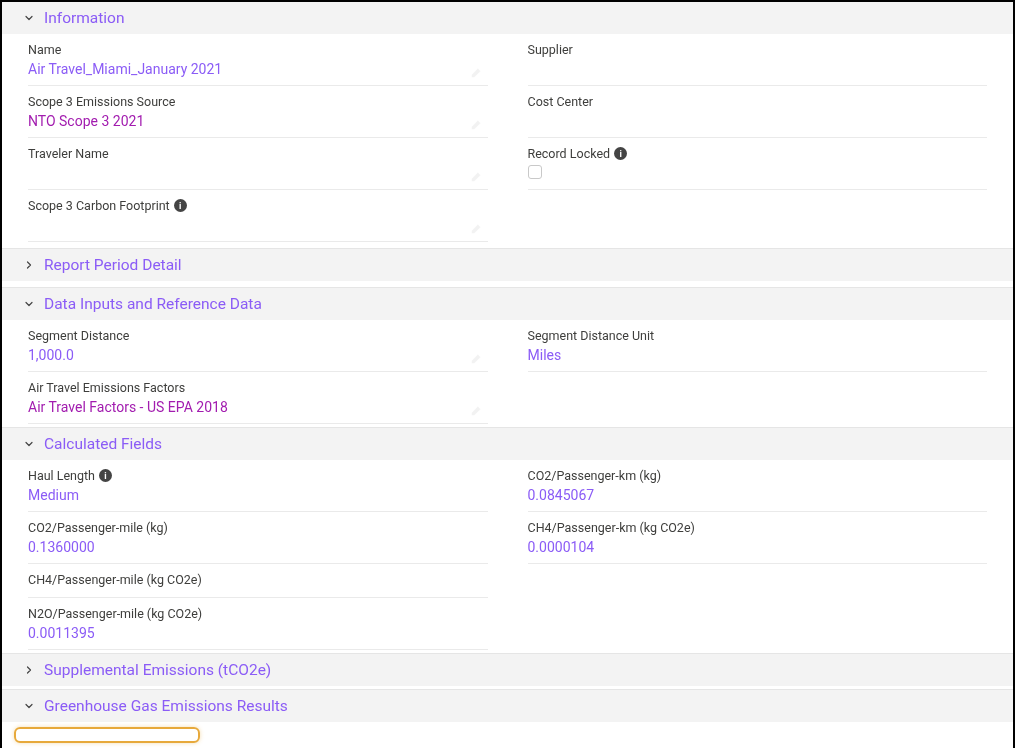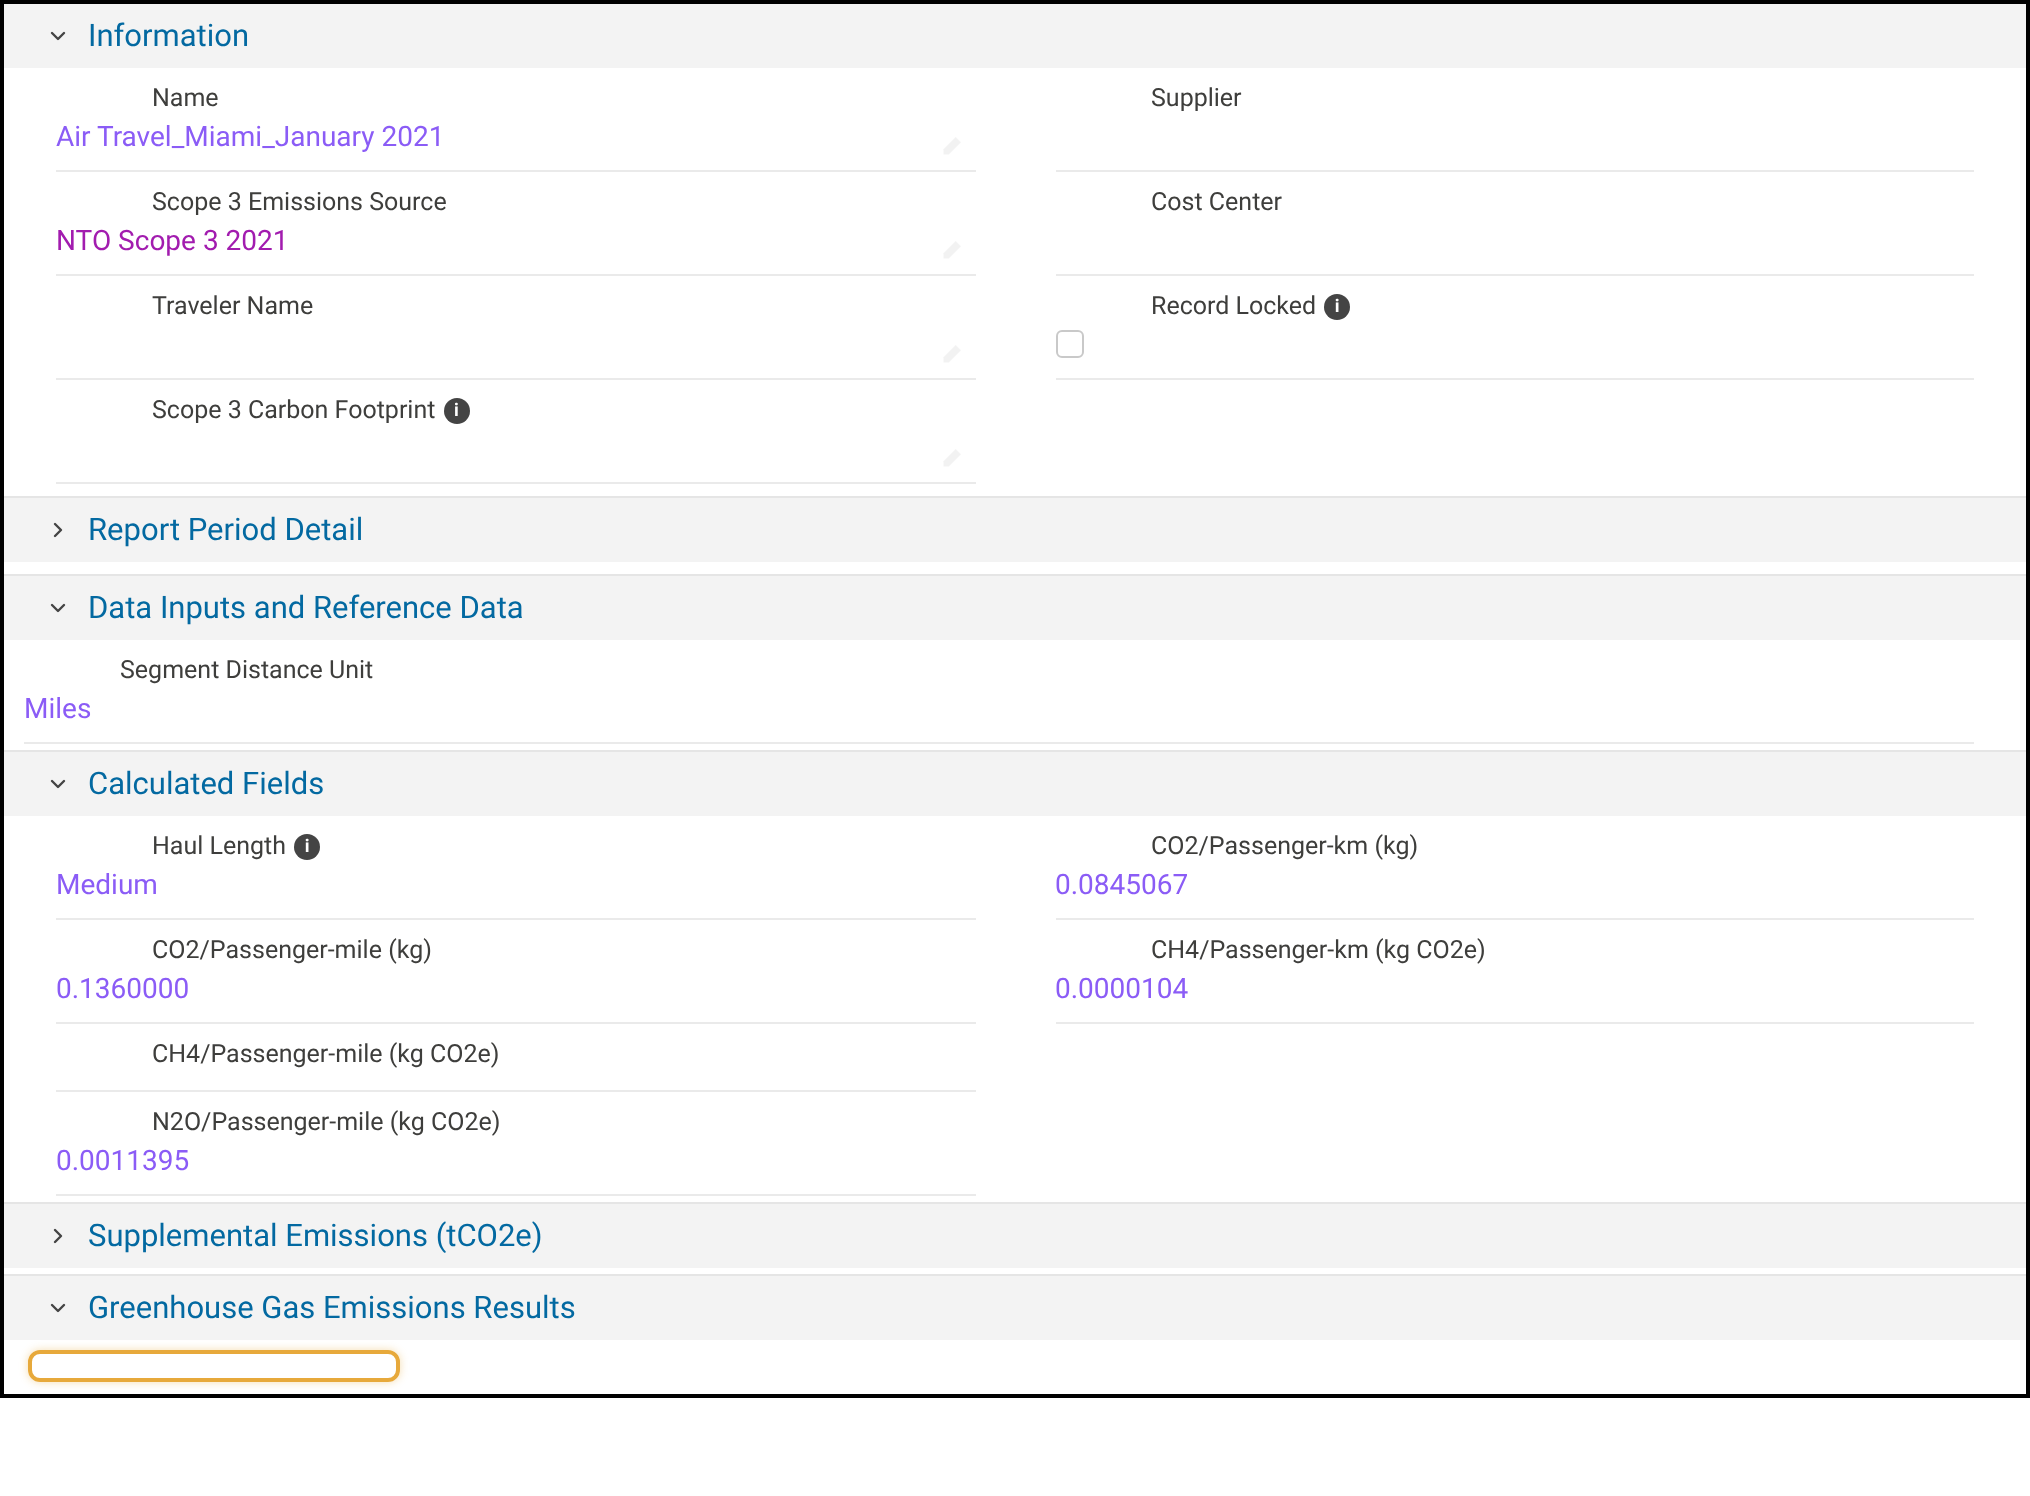--- a/index.html
+++ b/index.html
@@ -22,42 +22,41 @@
   .section-header.first { border-top: none; }
   .section-header .chev {
     width: 14px;
     height: 14px;
     margin-right: 8px;
     display: inline-flex;
     align-items: center;
     justify-content: center;
   }
   .section-header .chev svg { width: 12px; height: 12px; }
-  .section-title { font-size: 15.5px; font-weight: 400; color: #0369a1; }
+  .section-title { font-size: 15.5px; font-weight: 400; color: #8b5cf6; }
   .section-gap { height: 6px; background: #fff; }
   .section-gap-sm { height: 3px; background: #fff; }
   .two-col {
     display: flex;
     background: #fff;
   }
   .col { flex: 1; padding: 0; }
   .col-left { padding-left: 26px; padding-right: 30px; }
   .col-right { padding-left: 10px; padding-right: 26px; }
   .field {
     padding: 8px 0 6px 0;
     border-bottom: 1px solid #eaeaea;
     position: relative;
   }
   .field-label {
     font-size: 12.5px;
     color: #3e3e3c;
     margin-bottom: 4px;
     display: flex;
     align-items: center;
-    margin-left: 48px;
   }
   .field-value {
     font-size: 14px;
     color: #8b5cf6;
     min-height: 18px;
   }
   .field-value.link { color: #a21caf; cursor: pointer; }
   .field .edit-pencil {
     position: absolute;
     right: 4px;
@@ -180,20 +179,36 @@
 <div class="section-header">
   <span class="chev">
     <svg viewBox="0 0 16 16">
         <path d="M4 6l4 4 4-4" stroke="#444" stroke-width="1.6" fill="none" stroke-linecap="round" stroke-linejoin="round"></path>
       </svg>
   </span>
   <span class="section-title">Data Inputs and Reference Data</span>
 </div>
 
 <div class="two-col">
+  <div class="col col-left">
+    <div class="field">
+      <div class="field-label">Segment Distance</div>
+      <div class="field-value">1,000.0</div>
+      <svg class="edit-pencil pencil-svg" viewBox="0 0 16 16">
+          <path d="M2 11l7-7 3 3-7 7H2v-3z"></path>
+        </svg>
+    </div>
+    <div class="field">
+      <div class="field-label">Air Travel Emissions Factors</div>
+      <div class="field-value link">Air Travel Factors - US EPA 2018</div>
+      <svg class="edit-pencil pencil-svg" viewBox="0 0 16 16">
+          <path d="M2 11l7-7 3 3-7 7H2v-3z"></path>
+        </svg>
+    </div>
+  </div>
   <div class="col col-right">
     <div class="field">
       <div class="field-label">Segment Distance Unit</div>
       <div class="field-value">Miles</div>
     </div>
   </div>
 </div>
 
 <div class="section-gap-sm"></div>
 

